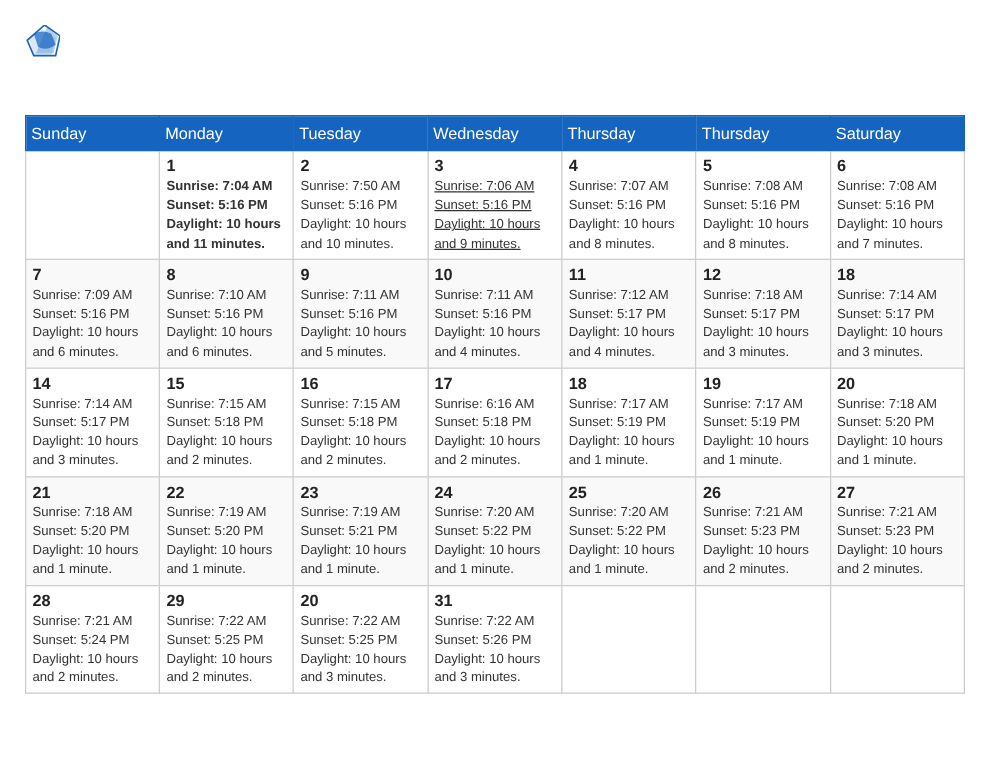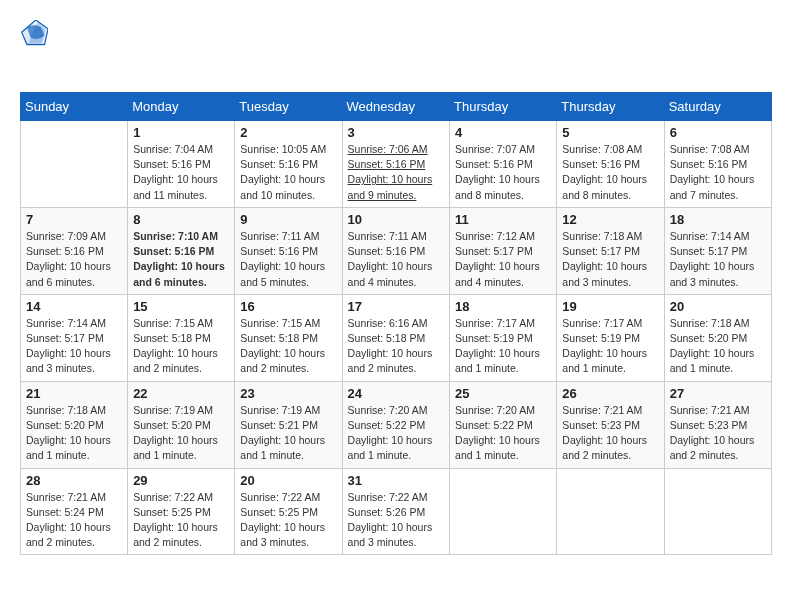--- a/index.html
+++ b/index.html
@@ -118,28 +118,28 @@
         <th>Thursday</th>
         <th>Thursday</th>
         <th>Saturday</th>
       </tr>
   </thead>
   <tbody id="calendar-body">
   <tr>
         <td class="empty-cell"></td>
         <td>
           <span class="day-number">1</span>
-          <div class="day-info" style="white-space: pre-line;">Sunrise: 7:04 AM
+          <div class="day-info" style="white-space: pre-line; font-weight: bold;">Sunrise: 7:04 AM
 Sunset: 5:16 PM
 Daylight: 10 hours
 and 11 minutes.</div>
         </td>
         <td>
           <span class="day-number">2</span>
-          <div class="day-info" style="white-space: pre-line;">Sunrise: 10:05 AM
+          <div class="day-info" style="white-space: pre-line;">Sunrise: 7:50 AM
 Sunset: 5:16 PM
 Daylight: 10 hours
 and 10 minutes.</div>
         </td>
         <td>
           <span class="day-number">3</span>
           <div class="day-info" style="white-space: pre-line; text-decoration: underline;">Sunrise: 7:06 AM
 Sunset: 5:16 PM
 Daylight: 10 hours
 and 9 minutes.</div>
@@ -169,21 +169,21 @@
       <tr>
         <td>
           <span class="day-number">7</span>
           <div class="day-info" style="white-space: pre-line;">Sunrise: 7:09 AM
 Sunset: 5:16 PM
 Daylight: 10 hours
 and 6 minutes.</div>
         </td>
         <td>
           <span class="day-number">8</span>
-          <div class="day-info" style="white-space: pre-line; font-weight: bold;">Sunrise: 7:10 AM
+          <div class="day-info" style="white-space: pre-line;">Sunrise: 7:10 AM
 Sunset: 5:16 PM
 Daylight: 10 hours
 and 6 minutes.</div>
         </td>
         <td>
           <span class="day-number">9</span>
           <div class="day-info" style="white-space: pre-line;">Sunrise: 7:11 AM
 Sunset: 5:16 PM
 Daylight: 10 hours
 and 5 minutes.</div>

